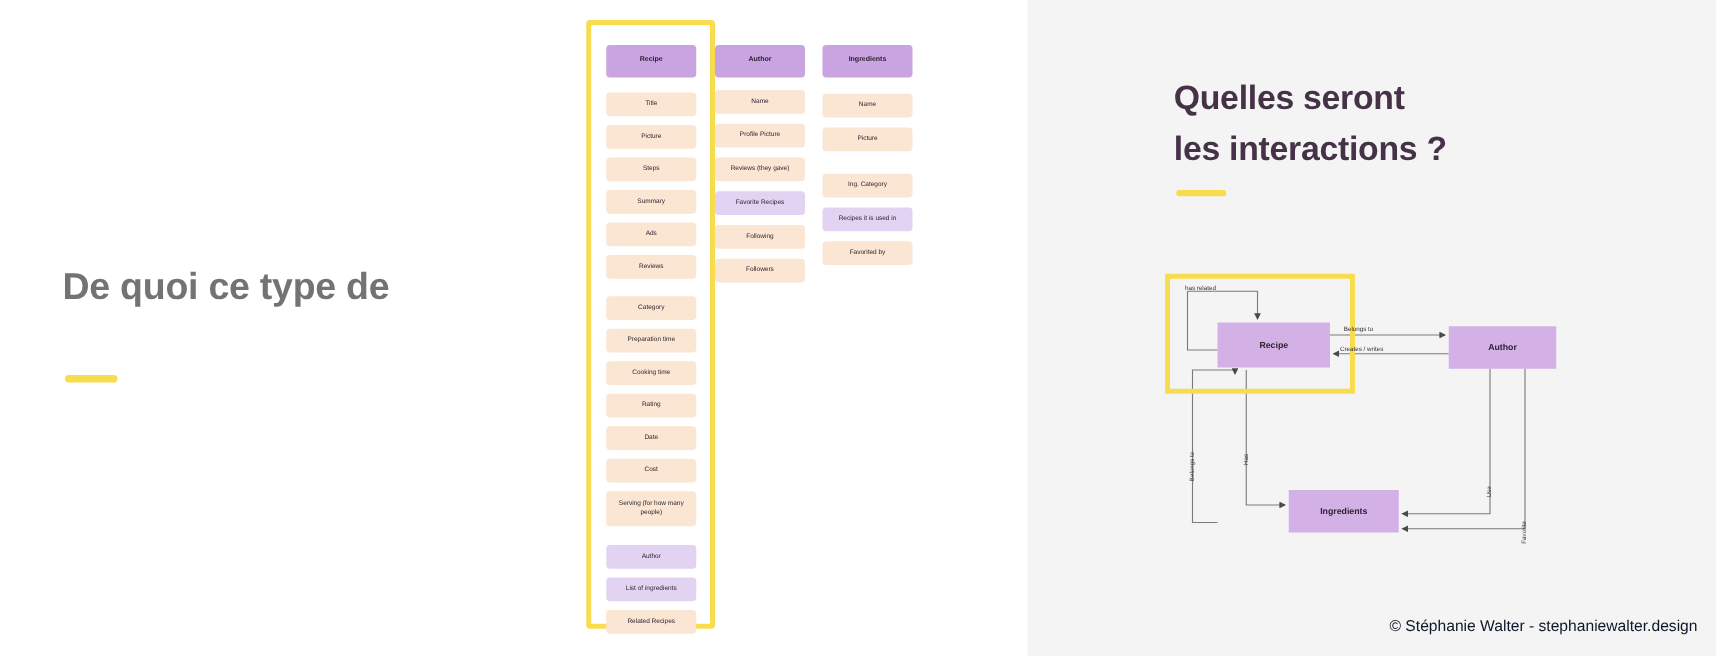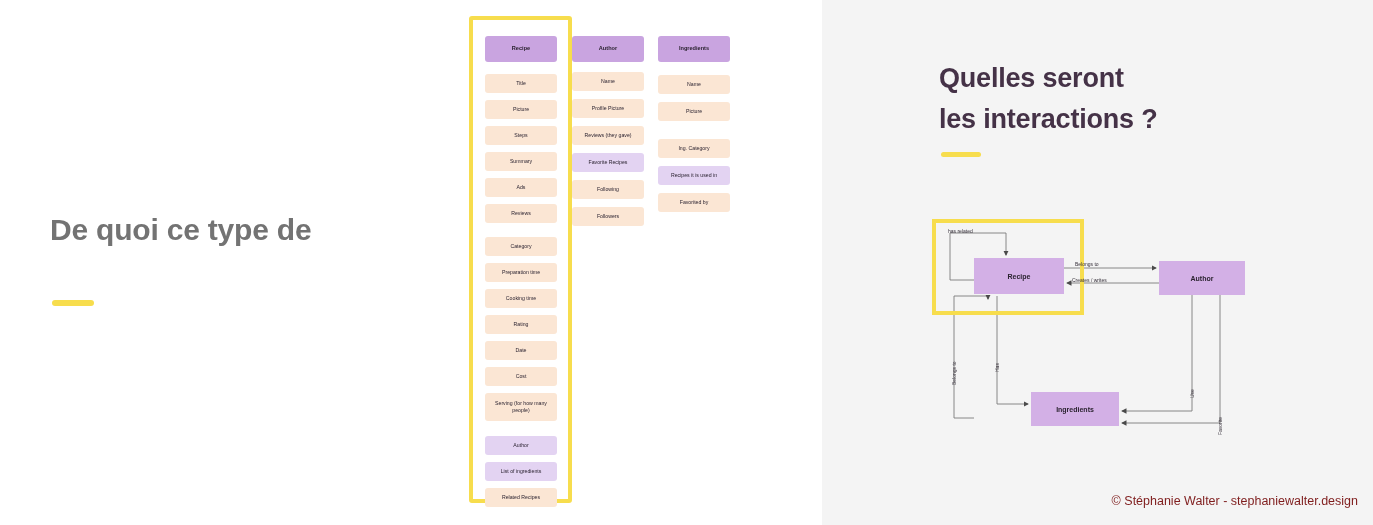--- a/index.html
+++ b/index.html
@@ -83,21 +83,21 @@
   }
   #right-rule {
     position: absolute; left: 119px; top: 152px;
     width: 40px; height: 5px; border-radius: 3px;
     background: #f7dd4d;
   }
   #footer-credit {
     position: absolute; left: 0; top: 494px;
     width: 551px;
     text-align: right; padding-right: 15px;
-    font-size: 12.5px; color: #7f1d1d;
+    font-size: 12.5px; color: #0f172a;
   }
 
   
   #diagram { position: absolute; left: 0; top: 0; width: 551px; height: 525px; }
   .erbox {
     position: absolute;
     background: #d3b0e6;
     display: flex; align-items: center; justify-content: center;
     font-size: 7px; font-weight: bold; color: #2b2330;
   }

